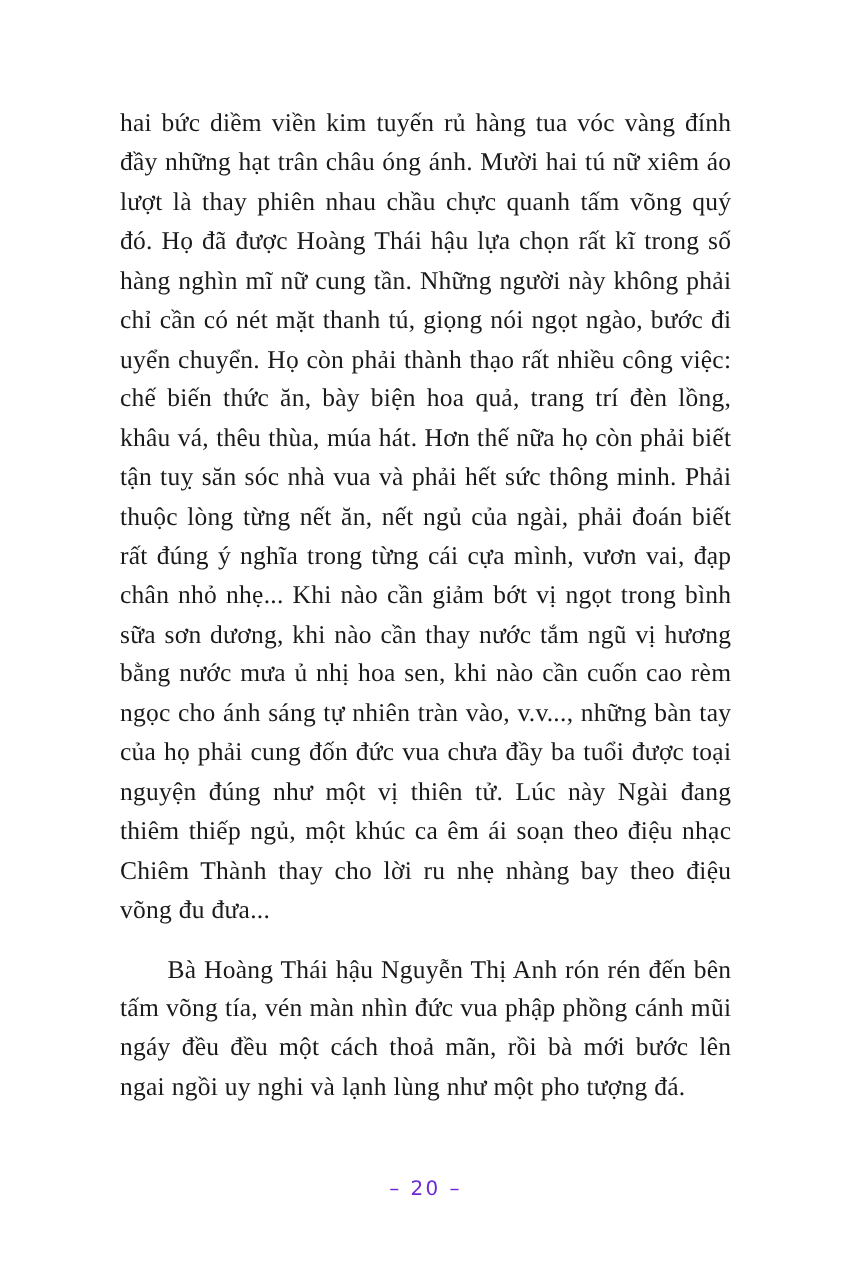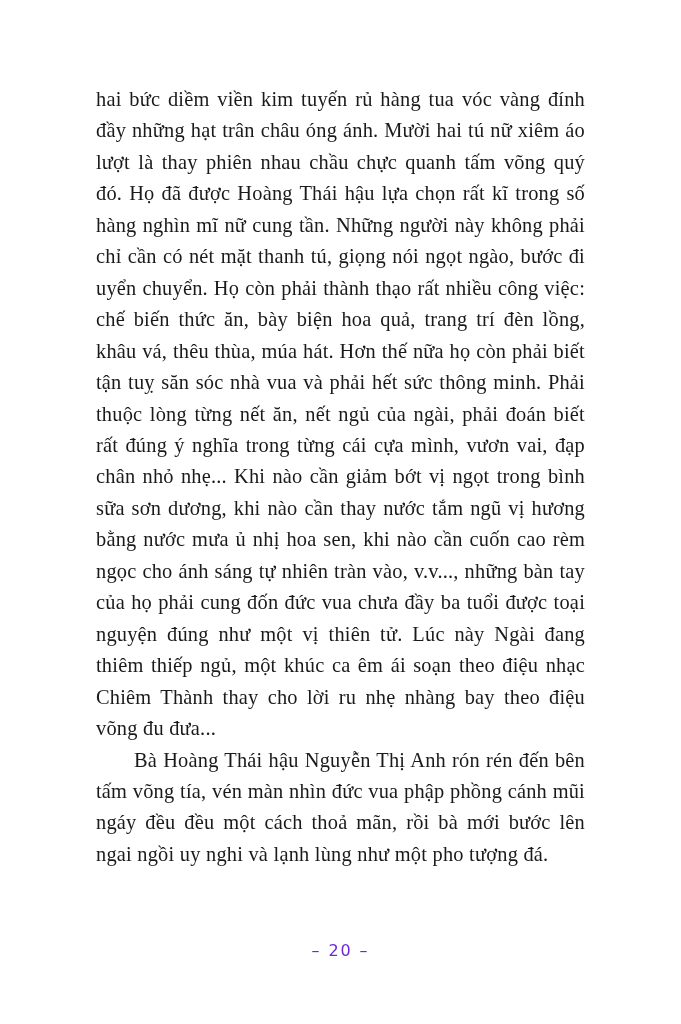--- a/index.html
+++ b/index.html
@@ -38,21 +38,21 @@
     text-align: justify;
     text-justify: inter-word;
     letter-spacing: 0.01em;
     word-spacing: 0.005em;
     color: #1a1a1a;
     hyphens: none;
     -webkit-hyphens: none;
   }
 
   .para + .para {
-    margin-top: 0;
+    margin-top: 16px;
   }
 
   .para-indent {
     text-indent: 38px;
   }
 
   
   .para:last-of-type {
     text-align: justify;
   }

